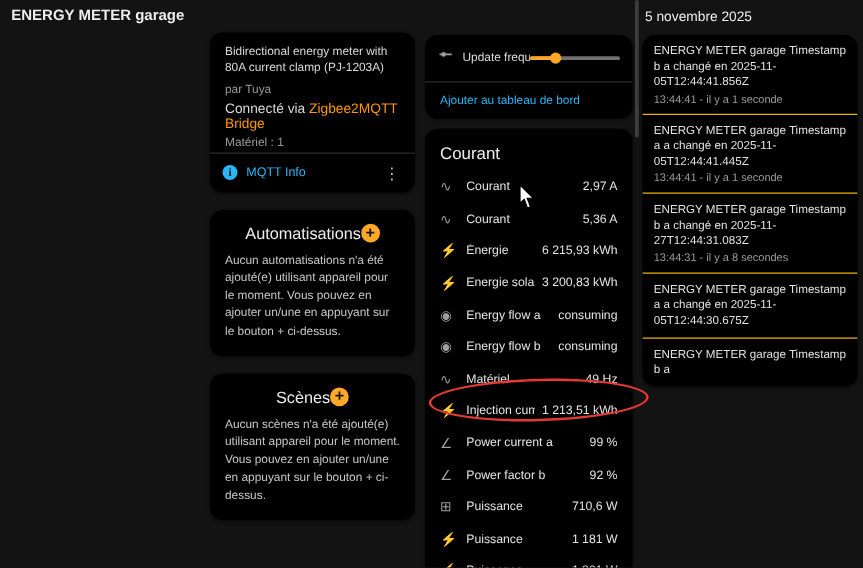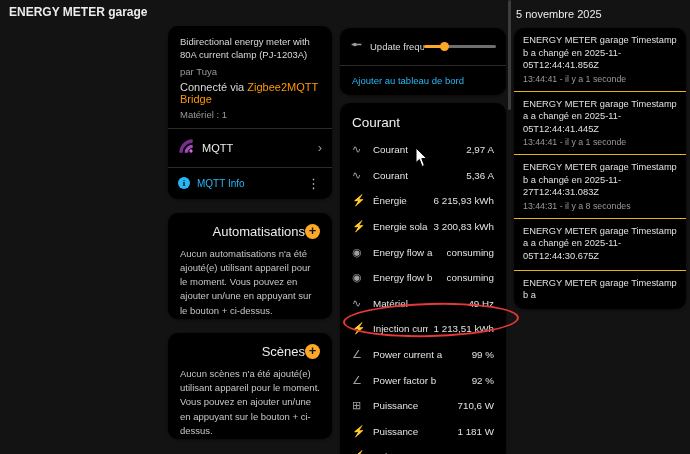--- a/index.html
+++ b/index.html
@@ -19,24 +19,24 @@
   .link-blue{color:#29b6f6;cursor:pointer}
   .mqtt-row{display:flex;align-items:center;padding:9px 10px;margin-top:6px;border-top:1px solid #2b2b2b;cursor:pointer}
   .mqtt-label{flex:1;font-size:11px;color:#ececec;margin-left:8px}
   .chev{color:#9a9a9a;font-size:13px}
   .mqttinfo-row{display:flex;align-items:center;padding:8px 10px;border-top:1px solid #2b2b2b}
   .info-ic{width:12px;height:12px;border-radius:50%;background:#29b6f6;color:#101010;font-size:9px;font-weight:700;text-align:center;line-height:12px;font-family:"Liberation Serif",serif}
   .mqttinfo-label{flex:1;font-size:10px;margin-left:7px}
   .dots{color:#bdbdbd;font-size:13px;cursor:pointer;padding:0 2px}
   
   .sec-card{margin-top:14px}
-  .sec-head{display:flex;justify-content:flex-end;align-items:center;padding:11px 12px 3px}
+  .sec-head{display:flex;justify-content:center;align-items:center;padding:11px 12px 3px}
   .sec-title{font-size:13px;color:#ececec;font-weight:400}
   .plus-btn{width:15px;height:15px;border-radius:50%;background:#ffa726;color:#181818;font-size:13px;line-height:14px;text-align:center;font-weight:700;cursor:pointer}
-  .sec-body{font-size:9.5px;color:#c7c7c7;line-height:1.5;padding:5px 12px 1px}
+  .sec-body{font-size:9.5px;color:#c7c7c7;line-height:1.5;padding:5px 12px 12px}
   
   .ctl-row{display:flex;align-items:center;padding:9px 10px 10px}
   .ctl-label{flex:1;font-size:9.5px;color:#dcdcdc;margin-left:7px;white-space:nowrap;overflow:hidden}
   .slider{position:relative;width:72px;height:12px;cursor:pointer}
   .slider .track{position:absolute;left:0;right:0;top:5px;height:3px;background:#6f6f6f;border-radius:2px}
   .slider .fill{position:absolute;left:0;top:5px;height:3px;width:20px;background:#ffa726;border-radius:2px}
   .slider .knob{position:absolute;left:16px;top:2px;width:9px;height:9px;border-radius:50%;background:#ffa726}
   .add-dash{display:block;font-size:9.5px;padding:9px 12px;border-top:1px solid #2b2b2b;cursor:pointer}
   .cap-card{margin-top:8px;height:358px}
   .cap-title{font-size:13.5px;color:#efefef;padding:12px 12px 7px}
@@ -62,31 +62,20 @@
 <div class="topbar-title">ENERGY METER garage</div>
 
 <div class="col col-left">
   <div class="card">
     <div class="devdesc">Bidirectional energy meter with 80A current clamp (PJ-1203A)</div>
     <div class="muted">par Tuya</div>
     <div class="connline">
       <span>Connecté via </span><span class="link-orange">Zigbee2MQTT Bridge</span>
     </div>
     <div class="muted">Matériel : 1</div>
-    <div class="mqtt-row">
-      <span>
-        <svg width="16" height="16" viewBox="0 0 24 24">
-          <path d="M2 22a20 20 0 0 1 20-20v5A15 15 0 0 0 7 22z" fill="#7b2d8b"></path>
-          <path d="M10 22a12 12 0 0 1 12-12v5a7 7 0 0 0-7 7z" fill="#ab47bc"></path>
-          <circle cx="19.5" cy="19.5" r="2.5" fill="#ce6fe0"></circle>
-        </svg>
-      </span>
-      <span class="mqtt-label">MQTT</span>
-      <span class="chev">›</span>
-    </div>
     <div class="mqttinfo-row">
       <span class="info-ic">i</span>
       <span class="mqttinfo-label link-blue">MQTT Info</span>
       <span class="dots">⋮</span>
     </div>
   </div>
 
   <div class="card sec-card">
     <div class="sec-head">
       <span class="sec-title">Automatisations</span>

